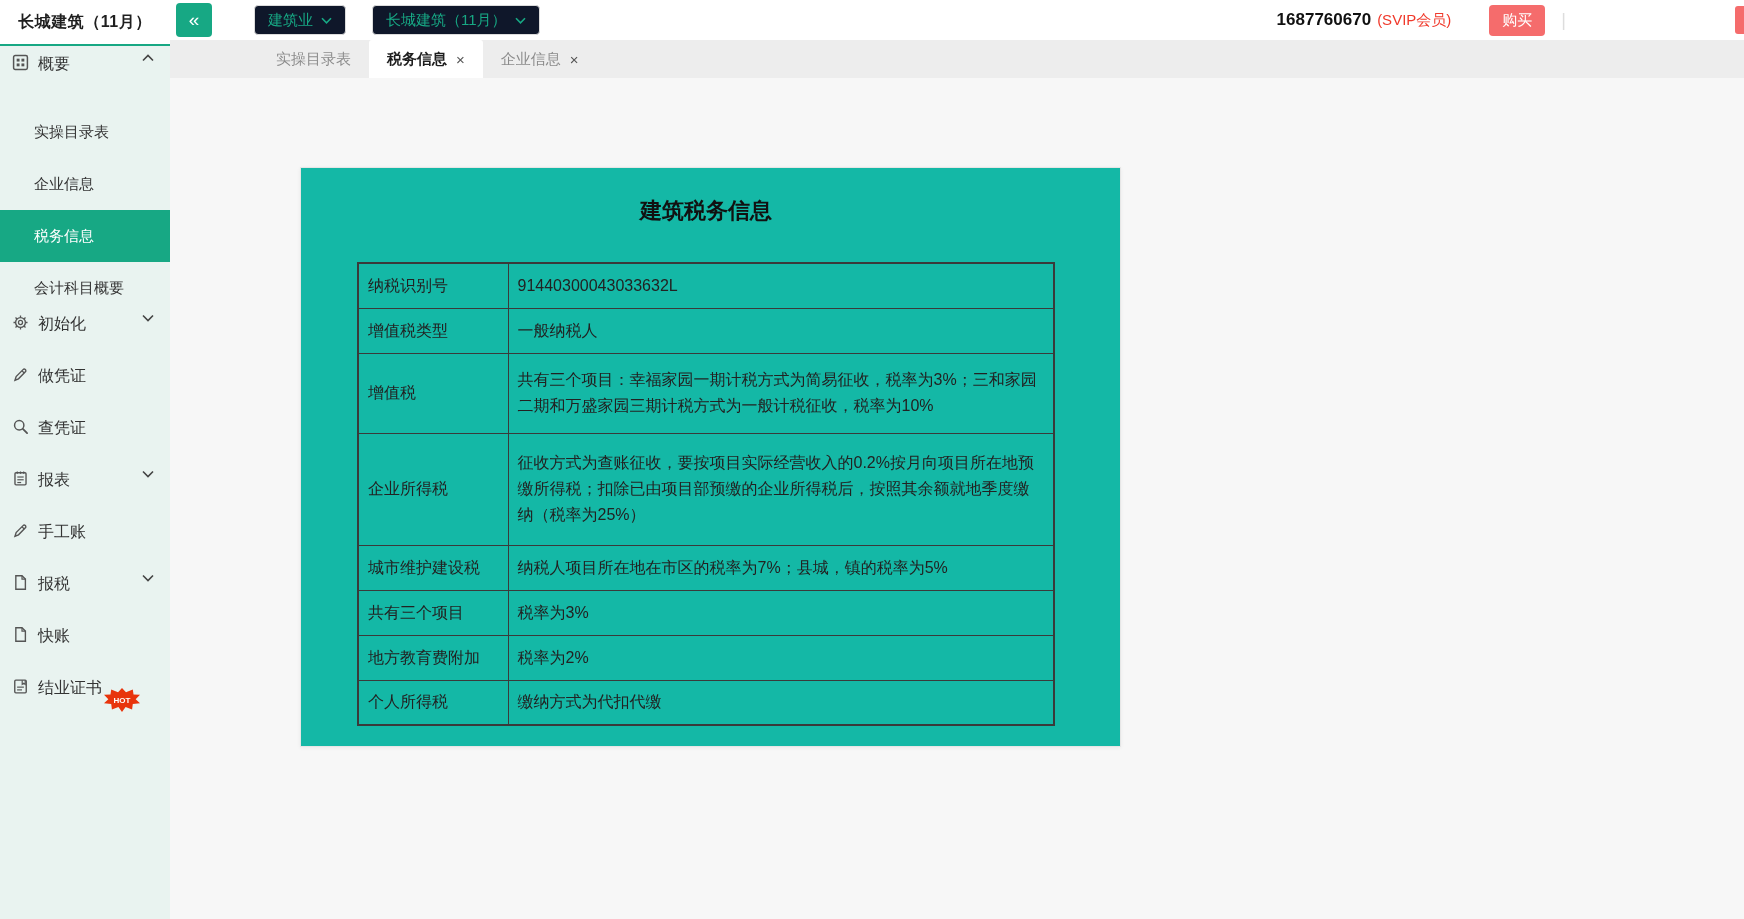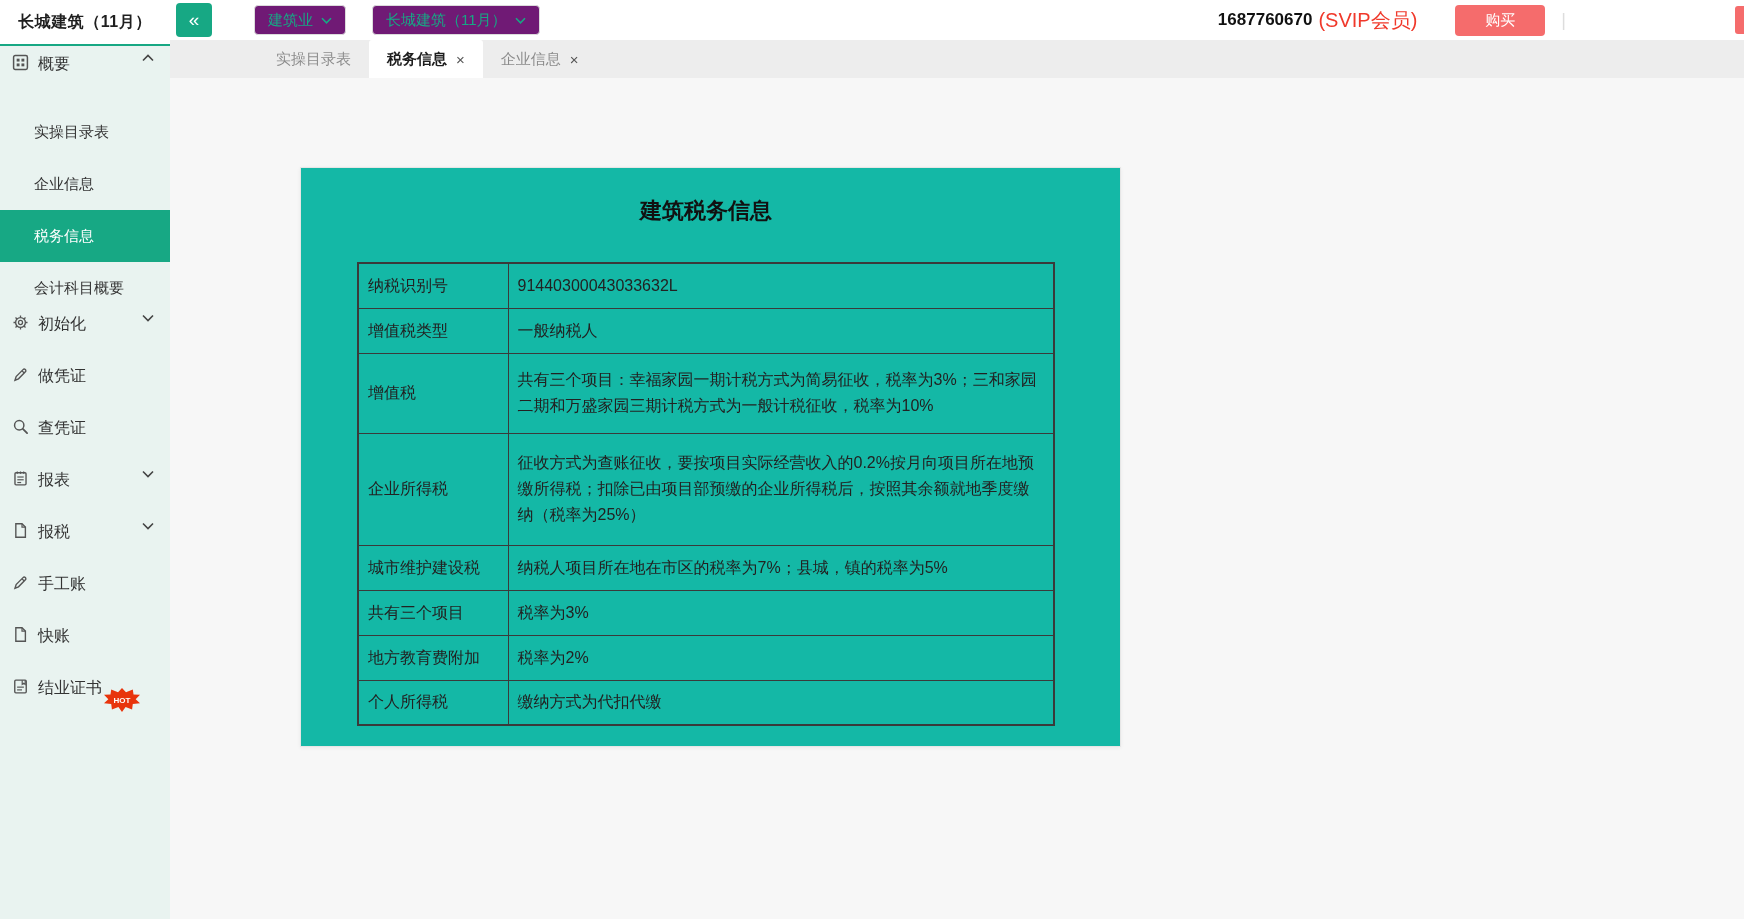--- a/index.html
+++ b/index.html
@@ -38,32 +38,32 @@
   
   .main { flex:1; min-width:0; display:flex; flex-direction:column; height:100%; }
   
   .topbar { flex:0 0 40px; height:40px; background:#fff; display:flex; align-items:center; position:relative; }
   .collapse-btn {
     width:36px; height:34px; margin-left:6px; background:#17a884; color:#fff;
     border:none; border-radius:4px; font-size:19px; line-height:32px; text-align:center; cursor:pointer;
     font-family:"Liberation Sans","DejaVu Sans",sans-serif;
   }
   .dd {
-    height:30px; border:1px solid #dcdcdc; border-radius:4px; background:#701a75;
+    height:30px; border:1px solid #dcdcdc; border-radius:4px; background:#0f172a;
     color:#17a884; font-size:15px; display:flex; align-items:center; gap:8px;
     padding:0 13px; cursor:pointer;
   }
   .dd1 { margin-left:42px; }
   .dd2 { margin-left:26px; }
   .top-right { margin-left:auto; display:flex; align-items:center; padding-right:178px; }
   .uid { font-size:17px; color:#111; font-weight:600; }
-  .svip { font-size:20px; color:#f0392b; margin-left:6px; }
+  .svip { font-size:15px; color:#f0392b; margin-left:6px; }
   .buy-btn {
     margin-left:38px; background:#f56c6c; color:#fff; border:none; border-radius:4px;
-    font-size:15px; padding:6px 30px; cursor:pointer;
+    font-size:15px; padding:6px 13px; cursor:pointer;
   }
   .top-divider { color:#ddd; margin-left:16px; font-size:18px; }
   .edge-sliver { position:absolute; right:0; top:6px; width:9px; height:28px; background:#f56c6c; border-radius:3px 0 0 3px; }
   
   .tabbar { flex:0 0 38px; height:38px; background:#ededed; display:flex; align-items:stretch; padding-left:88px; }
   .tab {
     display:flex; align-items:center; gap:9px; padding:0 18px;
     font-size:15px; color:#8c8c8c; cursor:pointer; white-space:nowrap;
   }
   .tab.active { background:#fff; color:#1f1f1f; font-weight:bold; border-radius:3px 3px 0 0; }
@@ -183,40 +183,40 @@
       <span class="chev">
         <svg width="12" height="8" viewBox="0 0 12 8">
             <polyline points="1,1.5 6,6.5 11,1.5" fill="none" stroke="#444" stroke-width="1.6"></polyline>
           </svg>
       </span>
     </div>
 
     <div class="sb-item">
       <span class="ic">
         <svg width="17" height="17" viewBox="0 0 16 16">
+            <path d="M2.8 13.4 L3.9 10 L10.4 3.4 A1.5 1.5 0 0 1 12.6 5.5 L6.1 12.1 Z" fill="none" stroke="#555" stroke-width="1.3"></path>
+            <path d="M9.4 4.5 L11.5 6.6" stroke="#555" stroke-width="1.1"></path>
+          </svg>
+      </span>
+      <span>手工账</span>
+    </div>
+
+    <div class="sb-item">
+      <span class="ic">
+        <svg width="17" height="17" viewBox="0 0 16 16">
             <path d="M3.6 1.6 H9.4 L12.6 4.8 V14.4 H3.6 Z" fill="none" stroke="#555" stroke-width="1.3"></path>
             <path d="M9.4 1.6 V4.8 H12.6" fill="none" stroke="#555" stroke-width="1.1"></path>
           </svg>
       </span>
       <span>报税</span>
       <span class="chev">
         <svg width="12" height="8" viewBox="0 0 12 8">
             <polyline points="1,1.5 6,6.5 11,1.5" fill="none" stroke="#444" stroke-width="1.6"></polyline>
           </svg>
       </span>
-    </div>
-
-    <div class="sb-item">
-      <span class="ic">
-        <svg width="17" height="17" viewBox="0 0 16 16">
-            <path d="M2.8 13.4 L3.9 10 L10.4 3.4 A1.5 1.5 0 0 1 12.6 5.5 L6.1 12.1 Z" fill="none" stroke="#555" stroke-width="1.3"></path>
-            <path d="M9.4 4.5 L11.5 6.6" stroke="#555" stroke-width="1.1"></path>
-          </svg>
-      </span>
-      <span>手工账</span>
     </div>
 
     <div class="sb-item">
       <span class="ic">
         <svg width="17" height="17" viewBox="0 0 16 16">
             <path d="M3.6 1.6 H9.4 L12.6 4.8 V14.4 H3.6 Z" fill="none" stroke="#555" stroke-width="1.3"></path>
             <path d="M9.4 1.6 V4.8 H12.6" fill="none" stroke="#555" stroke-width="1.1"></path>
           </svg>
       </span>
       <span>快账</span>

